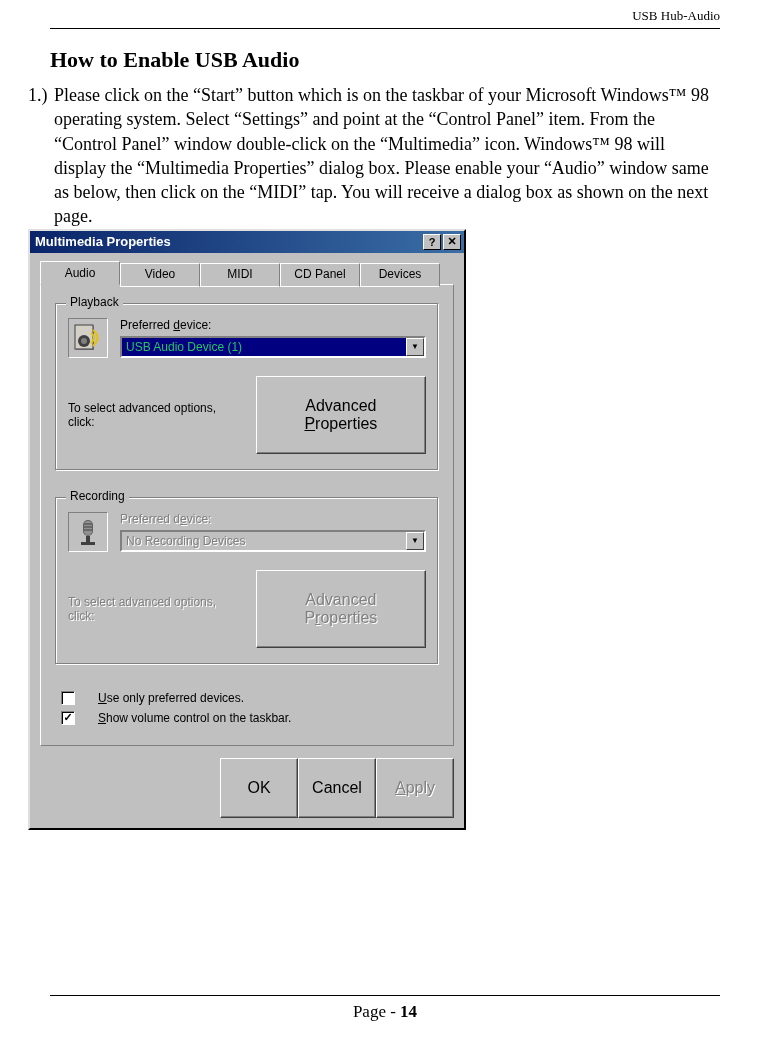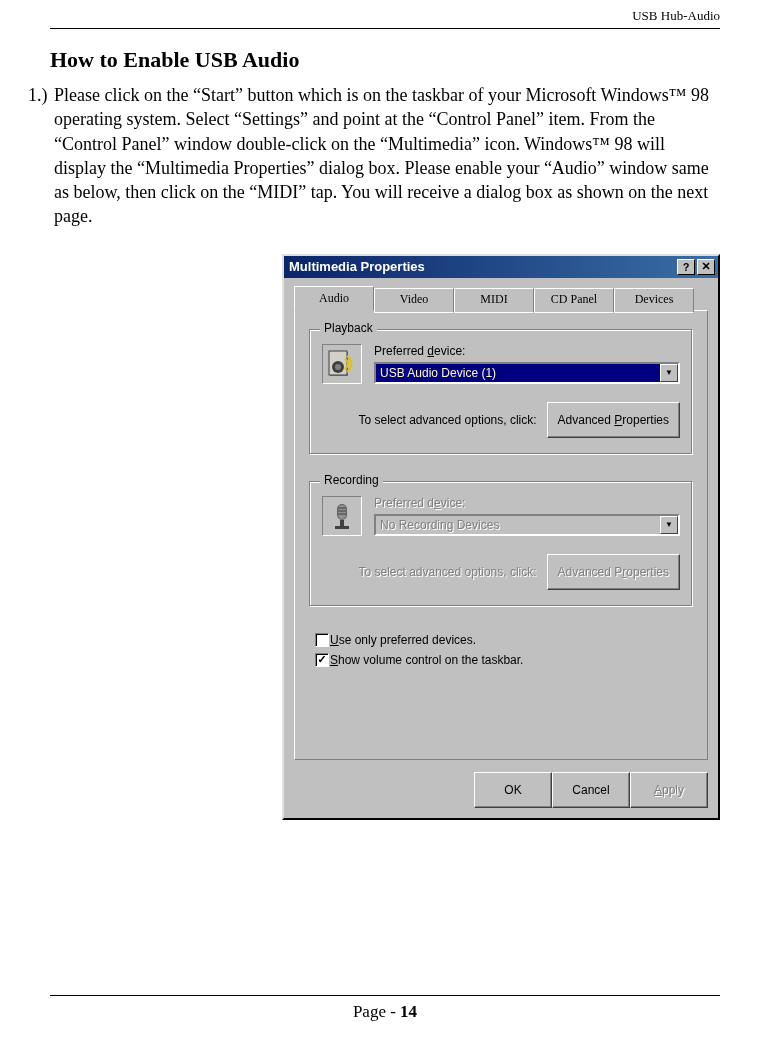--- a/index.html
+++ b/index.html
@@ -37,23 +37,23 @@
       line-height: 1.35;
     }
     .step-num {
       width: 26px;
       flex-shrink: 0;
     }
     .step-text {
       flex: 1;
     }
     .screenshot-wrap {
-      margin-top: 25px;
-      display: flex;
-      justify-content: flex-end;
+      margin-top: 0;
+      display: flex;
+      justify-content: flex-start;
     }
 
     
     .dialog {
       width: 438px;
       background: #c0c0c0;
       border-top: 2px solid #e0e0e0;
       border-left: 2px solid #e0e0e0;
       border-right: 2px solid #000;
       border-bottom: 2px solid #000;
@@ -88,21 +88,20 @@
       font-family: Arial, sans-serif;
     }
     .dialog-body {
       padding: 8px 10px 10px 10px;
     }
     .tabs {
       display: flex;
       position: relative;
       z-index: 2;
       margin-bottom: -1px;
-      font-family: Liberation Serif, serif;
     }
     .tab {
       background: #c0c0c0;
       border-top: 1px solid #fff;
       border-left: 1px solid #fff;
       border-right: 1px solid #808080;
       padding: 3px 0 3px 0;
       font-size: 12px;
       text-align: center;
       width: 80px;
@@ -172,21 +171,21 @@
       height: 22px;
       border-top: 2px solid #808080;
       border-left: 2px solid #808080;
       border-right: 2px solid #fff;
       border-bottom: 2px solid #fff;
       background: #fff;
     }
     .combo-field {
       flex: 1;
       background: #000080;
-      color: #fef9c3;
+      color: #22c55e;
       padding: 2px 4px;
       font-size: 12px;
       white-space: nowrap;
       overflow: hidden;
     }
     .combo.disabled { background: #c0c0c0; }
     .combo.disabled .combo-field {
       background: #c0c0c0;
       color: #808080;
       text-shadow: 1px 1px 0 #fff;
@@ -210,32 +209,32 @@
     }
     .adv-text { font-size: 12px; }
     .adv-text.disabled { color: #808080; text-shadow: 1px 1px 0 #fff; }
     .btn {
       background: #c0c0c0;
       border-top: 1px solid #fff;
       border-left: 1px solid #fff;
       border-right: 1px solid #404040;
       border-bottom: 1px solid #404040;
       box-shadow: inset -1px -1px 0 #808080;
-      padding: 10px 10px;
-      font-size: 12px;
+      padding: 20px 10px;
+      font-size: 16px;
       font-family: inherit;
       min-width: 120px;
       text-align:center;
     }
     .btn.disabled { color: #808080; text-shadow: 1px 1px 0 #fff; }
     .check-row {
       display:flex;
       align-items:center;
       margin: 6px 0 6px 6px;
-      gap: 1px;
+      gap: 23px;
     }
     .checkbox {
       width: 14px;
       height: 14px;
       background:#fff;
       border-top: 1px solid #808080;
       border-left: 1px solid #808080;
       border-right: 1px solid #fff;
       border-bottom: 1px solid #fff;
       box-shadow: inset 1px 1px 0 #000;

